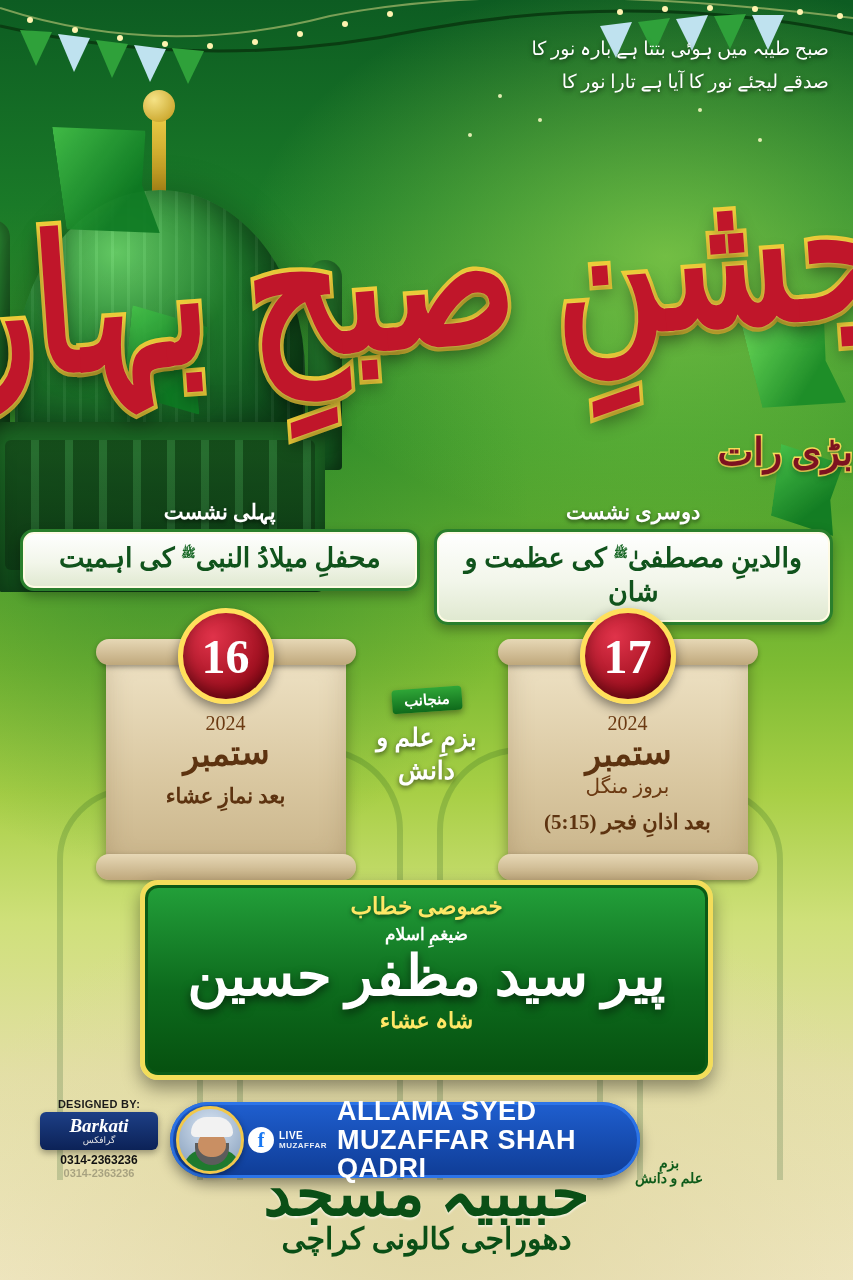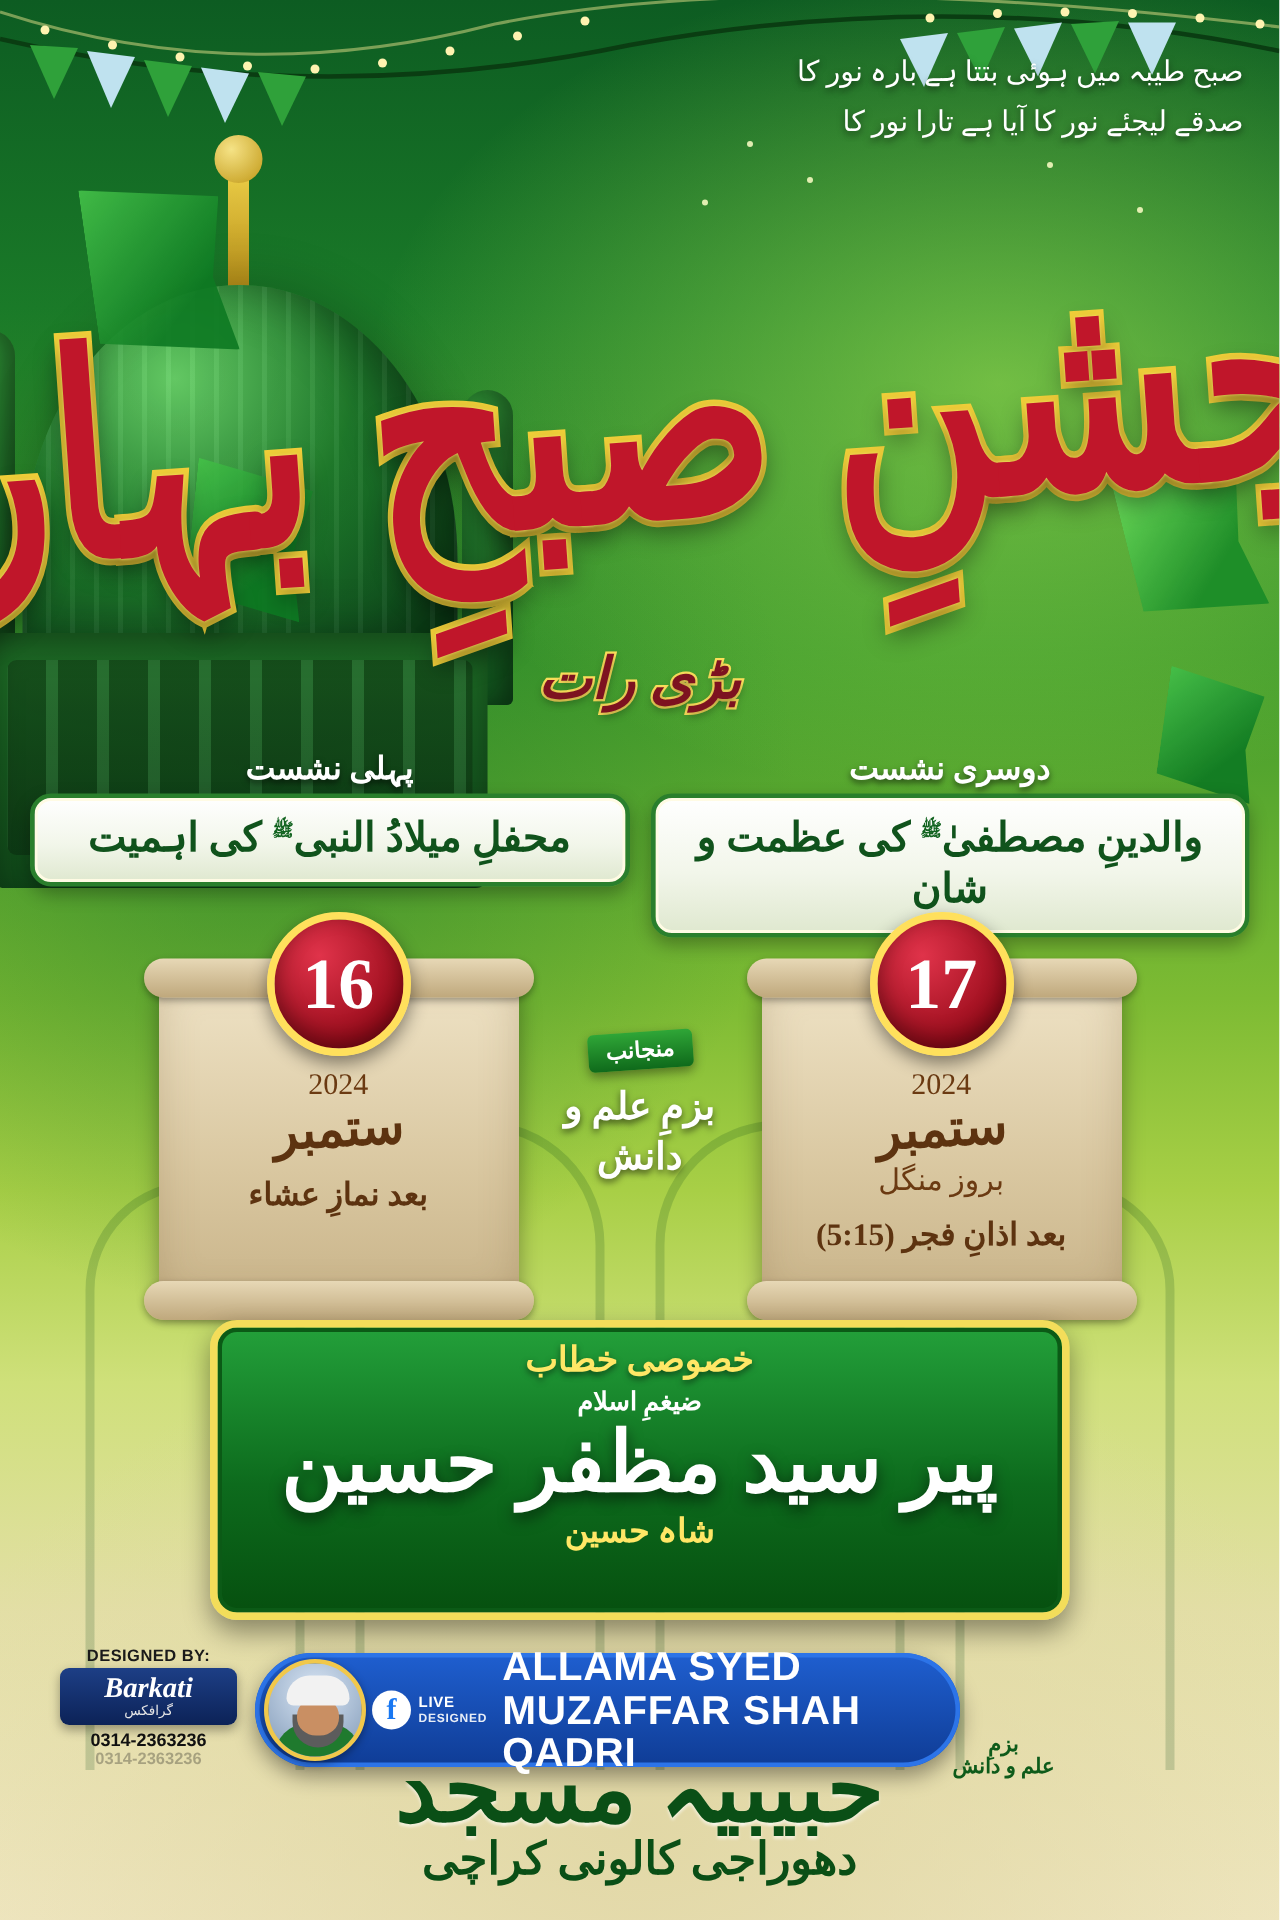--- a/index.html
+++ b/index.html
@@ -111,21 +111,21 @@
     color: #c0162a;
     -webkit-text-stroke: 7px #f4d23a;
     paint-order: stroke fill;
     text-shadow: 0 0 2px #f8e36a, 0 6px 16px rgba(0,0,0,.45);
     transform: rotate(-4deg) scaleY(1.25);
     white-space: nowrap;
   }
 
   .subtitle-badge {
     position: absolute; left: 0; right: 0; top: 430px;
-    text-align: center; direction: rtl; font-style: italic;
+    text-align: right; direction: rtl;
   }
   .subtitle-badge span {
     font-family: "Liberation Serif", serif;
     font-size: 38px; font-weight: bold; color: #7d1220;
     -webkit-text-stroke: 3px #ffe15c;
     paint-order: stroke fill;
     text-shadow: 0 3px 6px rgba(0,0,0,.35);
   }
 
   
@@ -472,21 +472,21 @@
         <div class="time">بعد نمازِ عشاء</div>
       </div>
     </div>
 
   </div>
 
   <div class="speaker-panel">
     <div class="khusoosi">خصوصی خطاب</div>
     <div class="zaigham">ضیغمِ اسلام</div>
     <div class="name">پیر سید مظفر حسین</div>
-    <div class="qadri">شاہ حسین</div>
+    <div class="qadri">شاہ عشاء</div>
   </div>
 
   <div class="designer">
     <div class="dlabel">DESIGNED BY:</div>
     <div class="dbox">
       <div class="brand">Barkati</div>
       <div class="sub">گرافکس</div>
     </div>
     <div class="phone">0314-2363236</div>
     <div class="phone-ghost">0314-2363236</div>
@@ -496,21 +496,21 @@
     <div class="live-photo">
       <div class="robe"></div>
       <div class="beard"></div>
       <div class="face"></div>
       <div class="turban"></div>
     </div>
     <div class="fb-live">
       <div class="fb-circle">f</div>
       <div>
         <div class="live-word">LIVE</div>
-        <div class="live-word" style="font-size:8px;opacity:.9">DESIGNED</div>
+        <div class="live-word" style="font-size:8px;opacity:.9">MUZAFFAR</div>
       </div>
     </div>
     <div class="live-names">
       <div>ALLAMA SYED</div>
       <div>MUZAFFAR SHAH QADRI</div>
     </div>
   </div>
 
   <div class="footer">
     <div class="crest">

